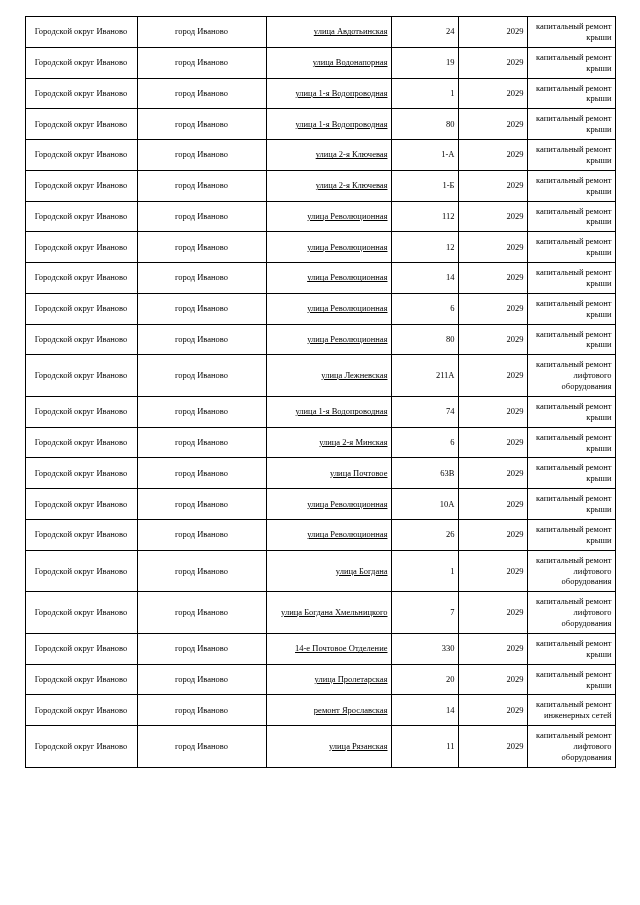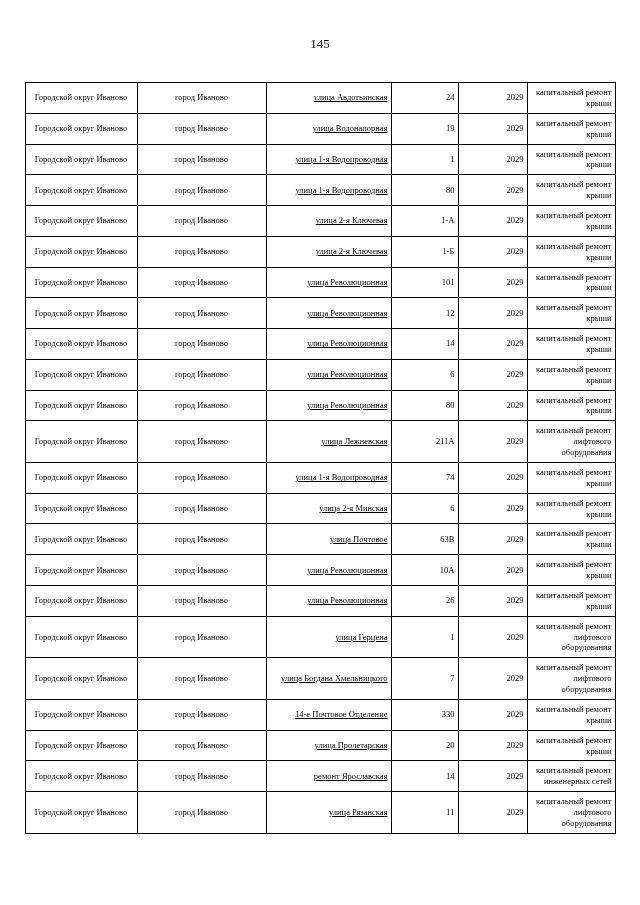--- a/index.html
+++ b/index.html
@@ -46,21 +46,20 @@
   td.c1 { width: 122px; text-align: center; }
   td.c2 { width: 118px; text-align: right; padding-left: 6px; text-decoration: underline; }
   td.c3 { width: 60px;  text-align: right; }
   td.c4 { width: 62px;  text-align: right; }
   td.c5 { width: 81px;  text-align: right; padding-left: 5px; }
 </style>
 </head>
 <body>
 
 <div class="page">
-  <div class="page-number">145</div>
   <table class="doc-table">
     <tbody>
         <tr>
           <td class="c0">Городской округ Иваново</td>
           <td class="c1">город Иваново</td>
           <td class="c2">улица Авдотьинская</td>
           <td class="c3">24</td>
           <td class="c4">2029</td>
           <td class="c5">капитальный ремонт крыши</td>
         </tr>
@@ -101,21 +100,21 @@
           <td class="c1">город Иваново</td>
           <td class="c2">улица 2-я Ключевая</td>
           <td class="c3">1-Б</td>
           <td class="c4">2029</td>
           <td class="c5">капитальный ремонт крыши</td>
         </tr>
         <tr>
           <td class="c0">Городской округ Иваново</td>
           <td class="c1">город Иваново</td>
           <td class="c2">улица Революционная</td>
-          <td class="c3">101</td>
+          <td class="c3">112</td>
           <td class="c4">2029</td>
           <td class="c5">капитальный ремонт крыши</td>
         </tr>
         <tr>
           <td class="c0">Городской округ Иваново</td>
           <td class="c1">город Иваново</td>
           <td class="c2">улица Революционная</td>
           <td class="c3">12</td>
           <td class="c4">2029</td>
           <td class="c5">капитальный ремонт крыши</td>
@@ -188,21 +187,21 @@
           <td class="c0">Городской округ Иваново</td>
           <td class="c1">город Иваново</td>
           <td class="c2">улица Революционная</td>
           <td class="c3">26</td>
           <td class="c4">2029</td>
           <td class="c5">капитальный ремонт крыши</td>
         </tr>
         <tr>
           <td class="c0">Городской округ Иваново</td>
           <td class="c1">город Иваново</td>
-          <td class="c2">улица Герцена</td>
+          <td class="c2">улица Богдана</td>
           <td class="c3">1</td>
           <td class="c4">2029</td>
           <td class="c5">капитальный ремонт лифтового оборудования</td>
         </tr>
         <tr>
           <td class="c0">Городской округ Иваново</td>
           <td class="c1">город Иваново</td>
           <td class="c2">улица Богдана Хмельницкого</td>
           <td class="c3">7</td>
           <td class="c4">2029</td>

